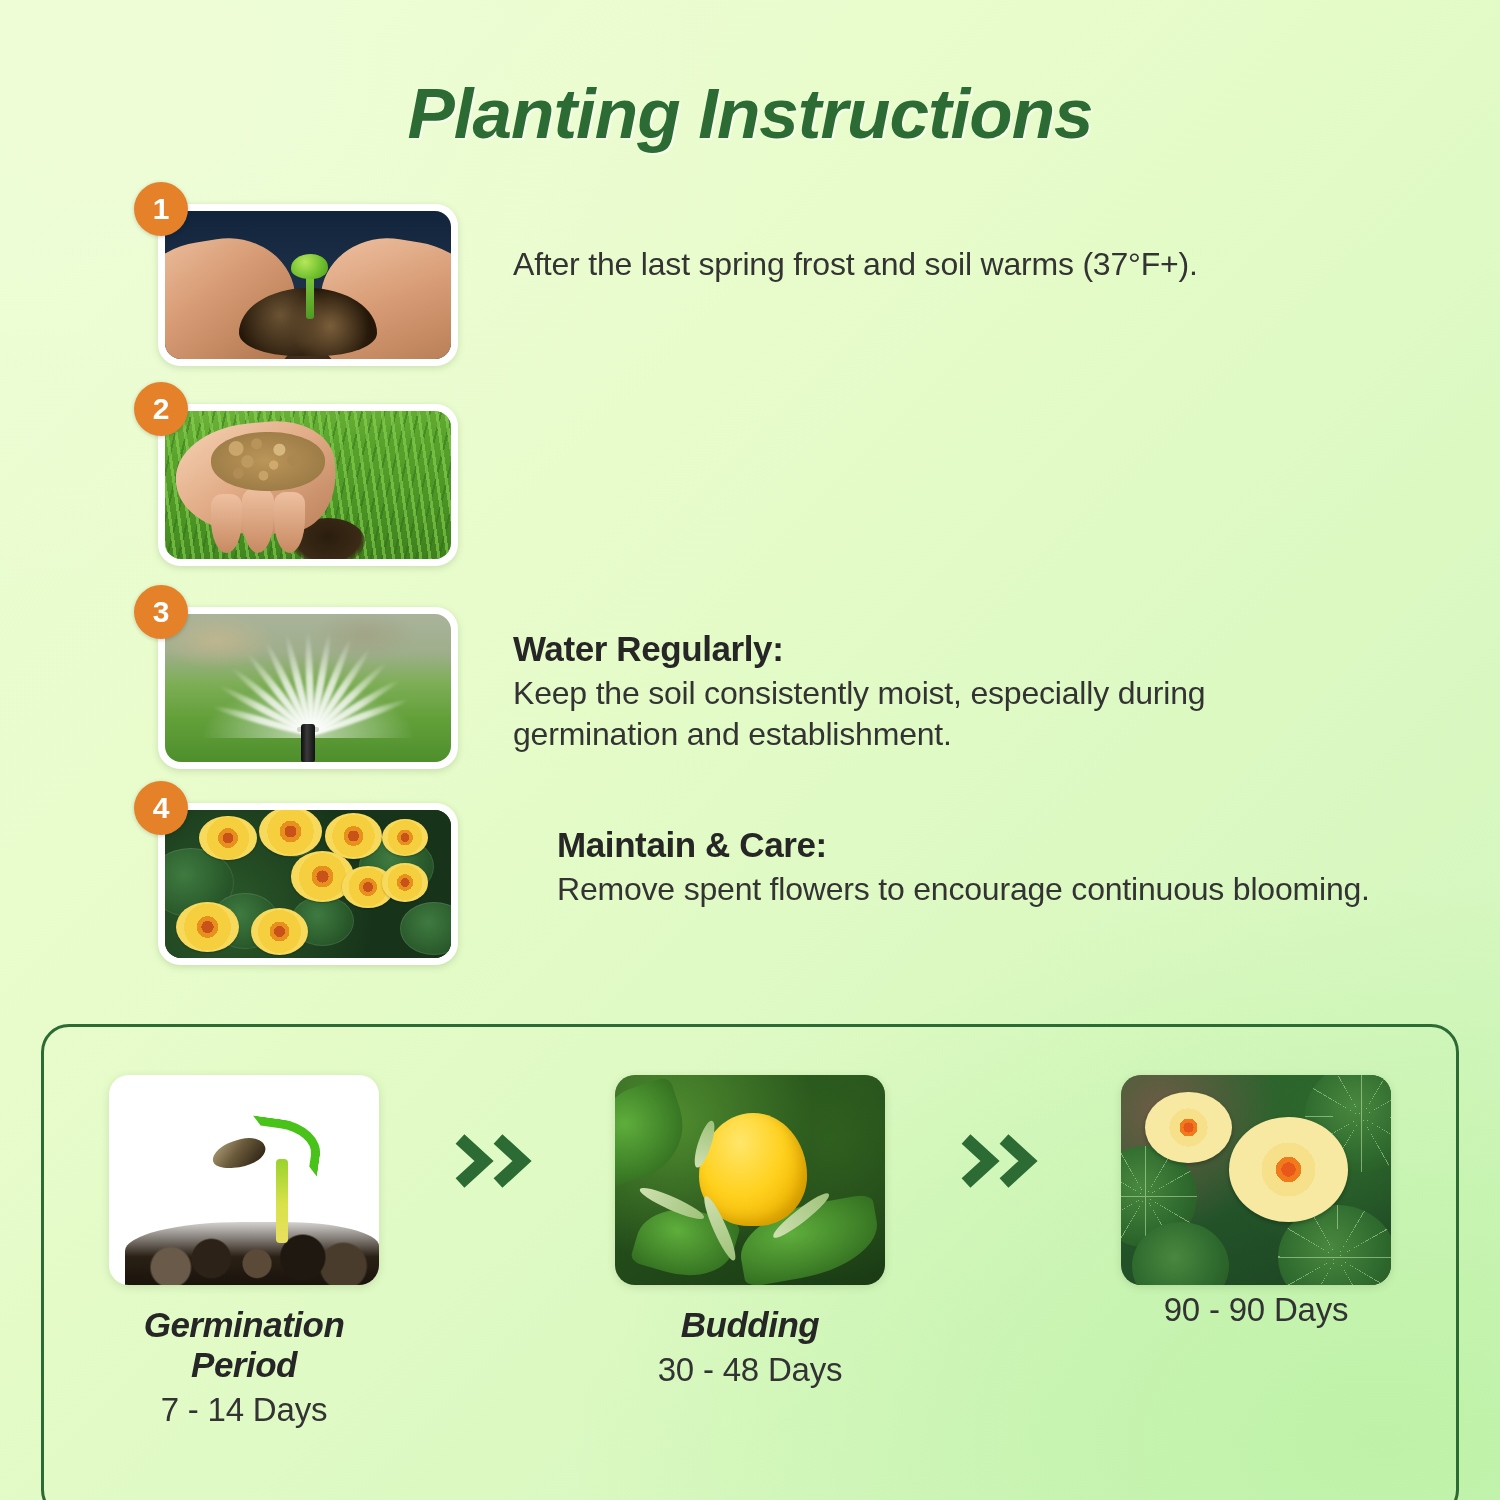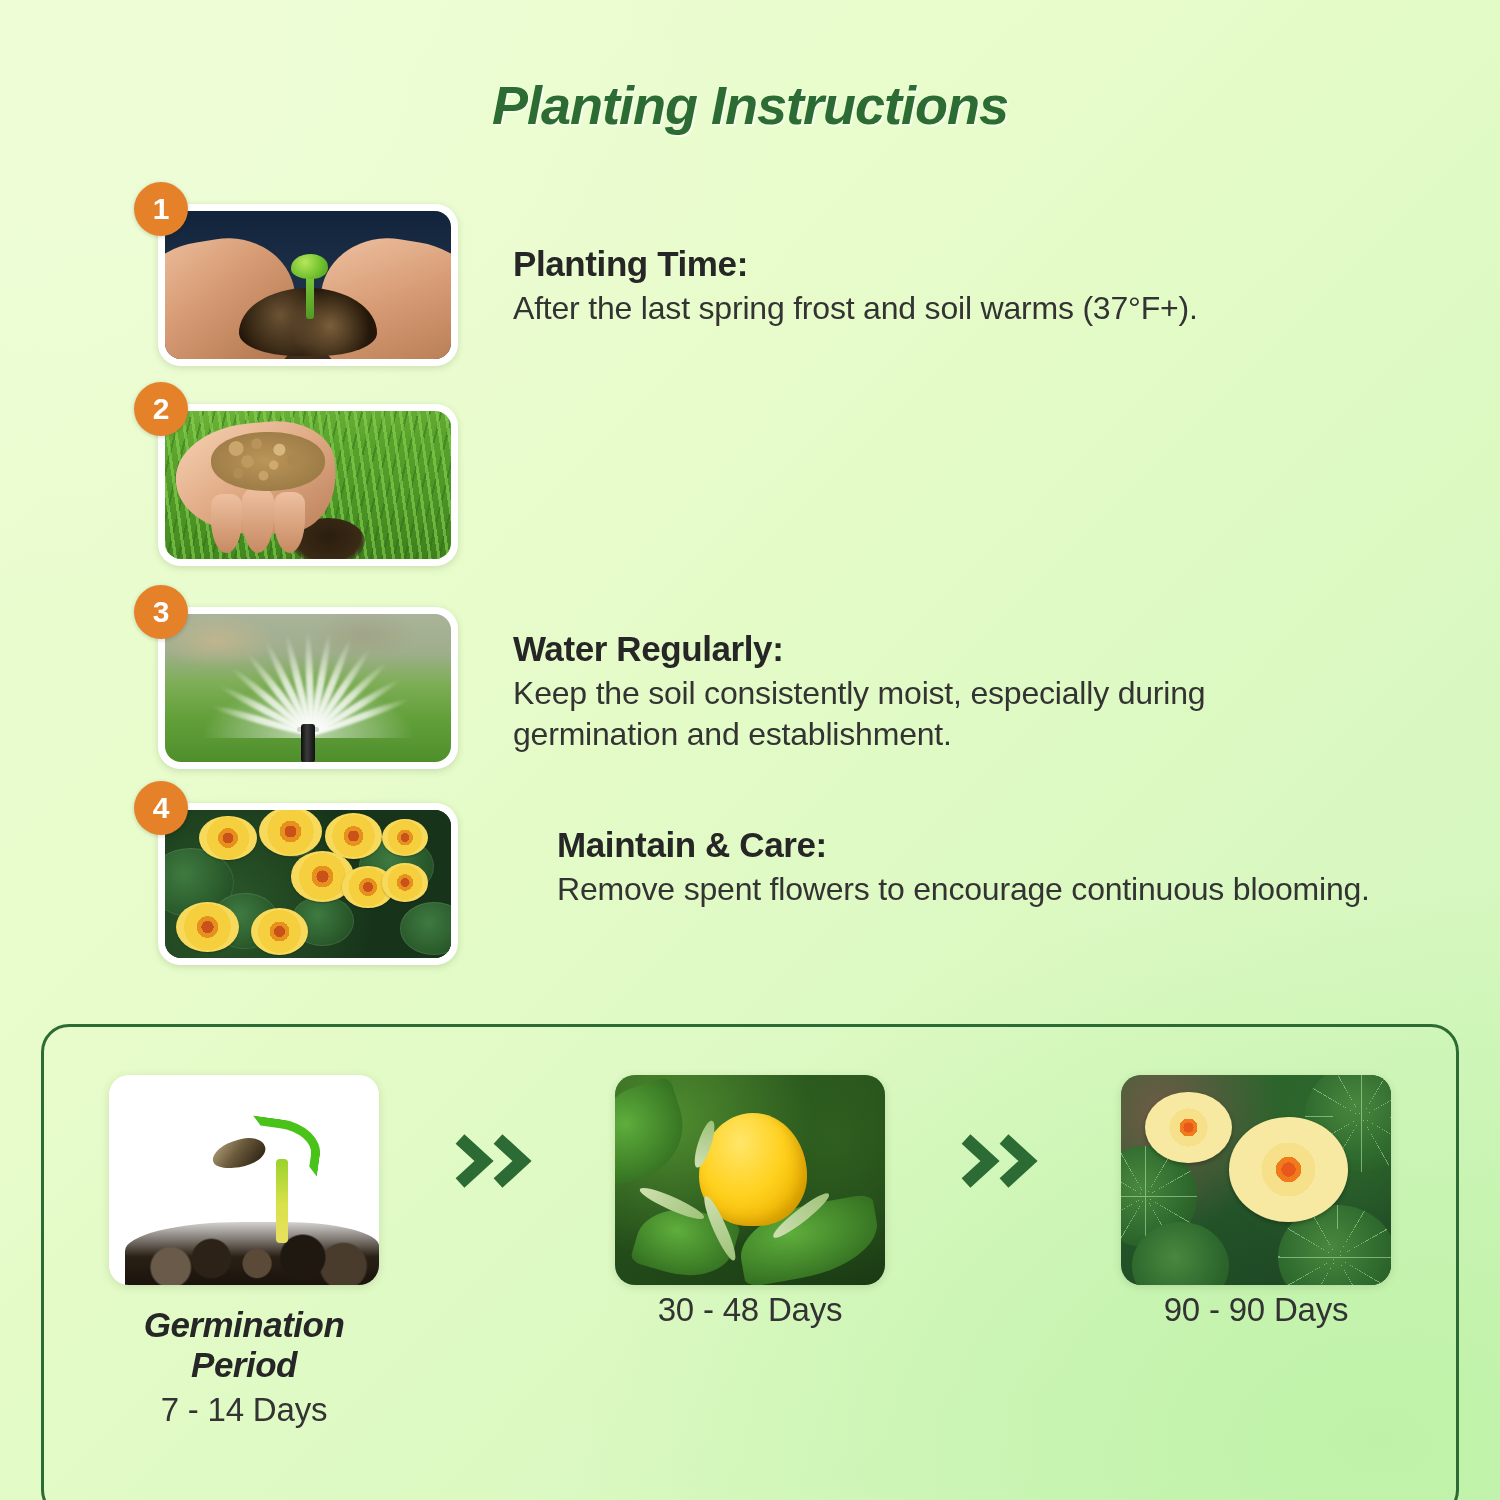--- a/index.html
+++ b/index.html
@@ -24,21 +24,21 @@
     box-sizing: border-box;
   }
 
   
   .title {
     position: absolute;
     top: 78px;
     left: 0;
     width: 1500px;
     text-align: center;
-    font-size: 54px;
+    font-size: 71px;
     line-height: 1.0;
     font-weight: bold;
     font-style: italic;
     letter-spacing: -1px;
     color: #2C6B33;
     text-shadow: 2px 2px 0 rgba(255,255,255,0.55);
   }
 
   
   .steps {
@@ -453,21 +453,20 @@
               <div class="hand r"></div>
               <div class="soil"></div>
               <div class="stem"></div>
               <div class="leafbud"></div>
             </div>
           </div>
         </div>
         <div class="badge">1</div>
       </div>
       <div class="step-text" style="top:48px;">
-        <div class="step-head">Planting Time:</div>
         <div class="step-body">After the last spring frost and soil warms (37°F+).</div>
       </div>
     </div>
 
     <div class="step" style="top:200px;">
       <div class="step-thumb-wrap">
         <div class="step-thumb">
           <div class="step-photo">
             <div class="ph im-seeds">
               <div class="blades"></div>
@@ -581,20 +580,21 @@
             <div class="bleaf" style="left:-8%; top:6%;  width:34%; height:42%; transform:rotate(-18deg);"></div>
             <div class="bleaf" style="left:46%; top:62%; width:52%; height:34%; transform:rotate(-10deg);"></div>
             <div class="bleaf" style="left:8%;  top:64%; width:36%; height:32%; transform:rotate(16deg);"></div>
             <div class="bud"></div>
             <div class="sep" style="left:8%;  top:58%; transform:rotate(24deg);"></div>
             <div class="sep" style="left:26%; top:70%; transform:rotate(66deg);"></div>
             <div class="sep" style="left:56%; top:64%; transform:rotate(-38deg);"></div>
             <div class="sep" style="left:24%; top:30%; width:18%; transform:rotate(-72deg);"></div>
           </div>
         </div>
+        <div class="tl-label">Budding</div>
         <div class="tl-value">30 - 48 Days</div>
       </div>
 
       <div class="tl-arrow">
         <svg class="chev" width="86" height="56" viewBox="0 0 86 56" aria-hidden="true">
           <path d="M6 6 L30 28 L6 50" fill="none" stroke="#2C6B33" stroke-width="13" stroke-linejoin="miter" stroke-linecap="butt"></path>
           <path d="M44 6 L68 28 L44 50" fill="none" stroke="#2C6B33" stroke-width="13" stroke-linejoin="miter" stroke-linecap="butt"></path>
         </svg>
       </div>
 

